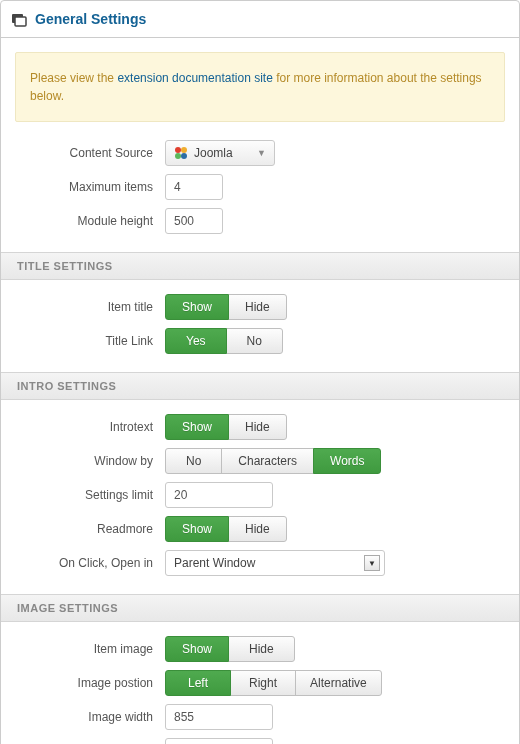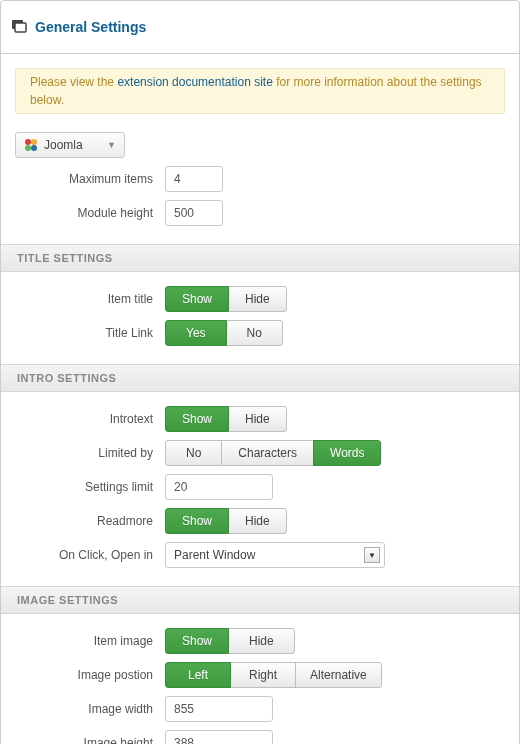--- a/index.html
+++ b/index.html
@@ -5,38 +5,38 @@
   * { box-sizing: border-box; margin: 0; padding: 0; font-family: Arial, Helvetica, sans-serif; }
   body { background: #fff; font-size: 12px; color: #333; }
   .panel {
     width: 520px;
     border: 1px solid #ccc;
     border-radius: 4px;
     background: #fff;
   }
   .panel-header {
     display: flex;
-    align-items: flex-start;
-    padding: 18px 10px;
+    align-items: flex-end;
+    padding: 10px 10px;
     border-bottom: 1px solid #ccc;
   }
   .panel-header .icon {
     width: 16px; height: 14px; margin-right: 8px; display: inline-block;
   }
   .panel-header h2 {
     font-size: 14px; font-weight: bold; color: #146295;
   }
   .panel-body {
     padding: 14px 14px 24px 14px;
   }
   .notice {
     background: #fdf7dc;
     border: 1px solid #efe7c2;
     border-radius: 2px;
-    padding: 4px 14px;
+    padding: 16px 14px;
     font-size: 12px;
     line-height: 1.5;
     margin-bottom: 18px;
   }
   .notice .lead { color: #b58b29; }
   .notice a { color: #146295; text-decoration: none; }
   .notice .tail { color: #b58b29; }
   .row {
     display: flex;
     align-items: center;
@@ -155,20 +155,21 @@
     <h2>General Settings</h2>
   </div>
 
   <div class="panel-body">
 
     <div class="notice">
       <span class="lead">Please view the </span><a href="#">extension documentation site</a><span class="tail"> for more information about the settings below.</span>
     </div>
 
     <div class="row">
+      <div class="label">Content Source</div>
       <div class="control">
         <div class="dropdown">
           <span class="j-icon">
             <svg width="14" height="14" viewBox="0 0 14 14">
               <circle cx="4" cy="4" r="3" fill="#e03e2d"></circle>
               <circle cx="10" cy="4" r="3" fill="#f0ad2e"></circle>
               <circle cx="4" cy="10" r="3" fill="#5bb75b"></circle>
               <circle cx="10" cy="10" r="3" fill="#2e6da4"></circle>
             </svg>
           </span>
@@ -223,21 +224,21 @@
         <div class="label">Introtext</div>
         <div class="control">
           <div class="seg">
             <div class="opt active">Show</div>
             <div class="opt">Hide</div>
           </div>
         </div>
       </div>
 
       <div class="row">
-        <div class="label">Limited by</div>
+        <div class="label">Window by</div>
         <div class="control">
           <div class="seg">
             <div class="opt" style="padding:0 20px">No</div>
             <div class="opt">Characters</div>
             <div class="opt active">Words</div>
           </div>
         </div>
       </div>
 
       <div class="row">

